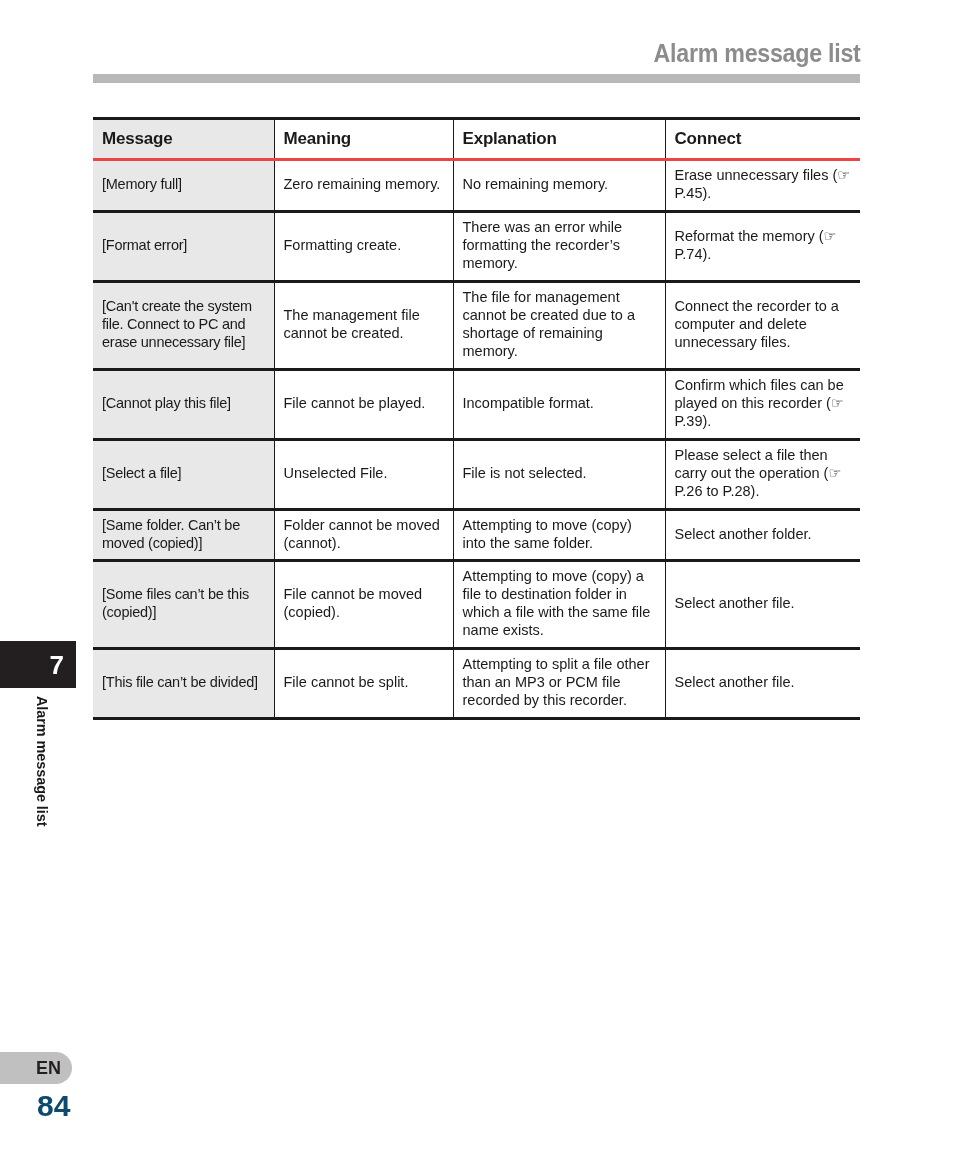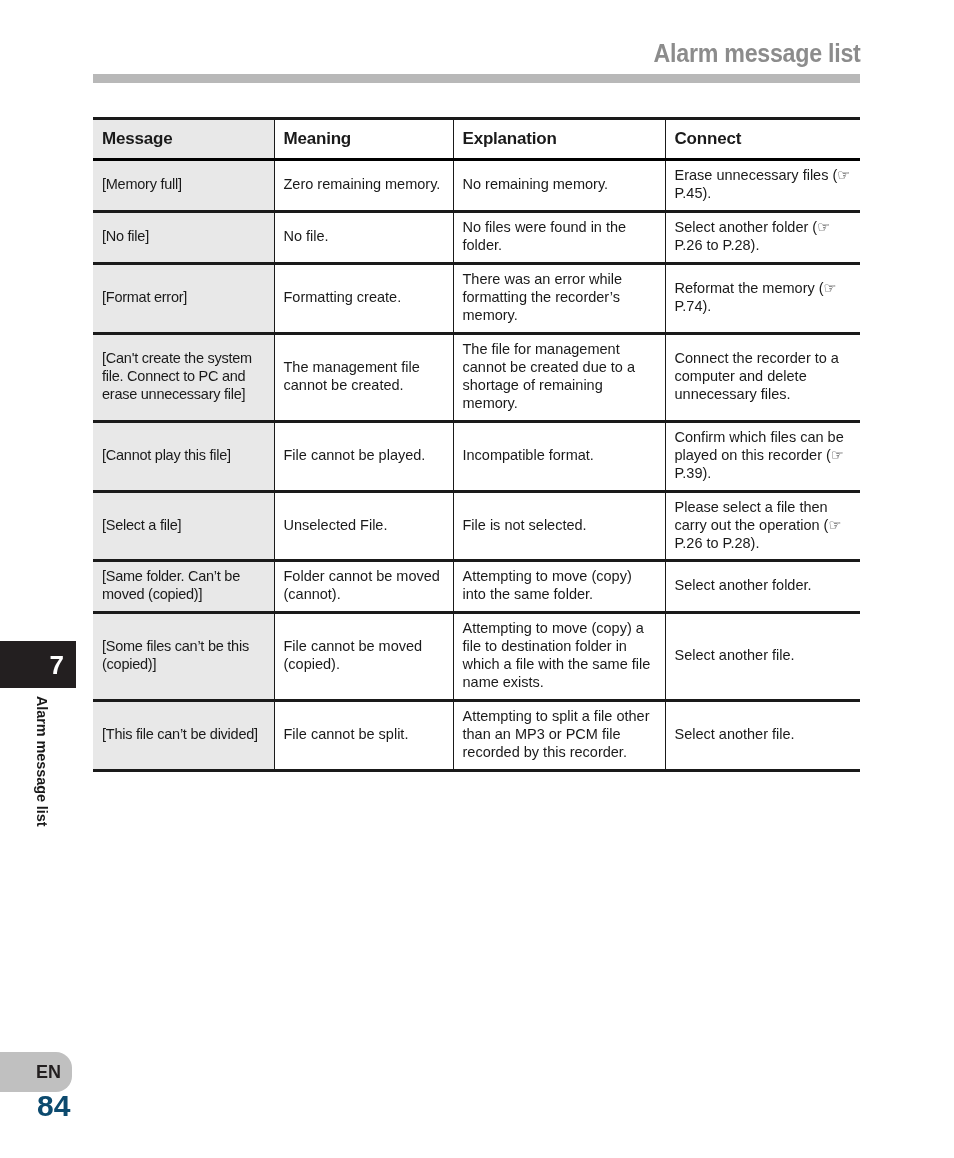--- a/index.html
+++ b/index.html
@@ -71,21 +71,21 @@
   #alarm-table th:first-child,
   #alarm-table td:first-child {
     border-left: none;
   }
 
   #alarm-table thead th {
     font-size: 17px;
     font-weight: bold;
     letter-spacing: -0.2px;
     border-top: 3px solid #1a1a1a;
-    border-bottom: 3px solid #000000;
+    border-bottom: 3px solid #ef4444;
     height: 30px;
     padding-top: 4px;
     padding-bottom: 4px;
   }
   #alarm-table tbody td {
     font-size: 14.5px;
     border-bottom: 3px solid #1a1a1a;
   }
   #alarm-table tbody tr:last-child td {
     border-bottom: 3px solid #1a1a1a;
@@ -141,21 +141,21 @@
     transform-origin: left top;
     transform: translateX(12px) rotate(90deg);
   }
 
   
   #lang-badge {
     position: absolute;
     left: 0;
     top: 1052px;
     width: 72px;
-    height: 40px;
+    height: 32px;
     background: #c0c0c0;
     border-top-right-radius: 16px;
     border-bottom-right-radius: 16px;
   }
   #lang-badge-text {
     position: absolute;
     right: 11px;
     top: 50%;
     transform: translateY(-50%);
     font-size: 18px;
@@ -197,26 +197,20 @@
     </tr>
   </thead>
   <tbody>
     <tr>
       <td class="col-message">[Memory full]</td>
       <td>Zero remaining memory.</td>
       <td>No remaining memory.</td>
       <td>Erase unnecessary files (☞ P.45).</td>
     </tr>
     <tr>
-      <td class="col-message">[No file]</td>
-      <td>No file.</td>
-      <td>No files were found in the folder.</td>
-      <td>Select another folder (☞ P.26 to P.28).</td>
-    </tr>
-    <tr>
       <td class="col-message">[Format error]</td>
       <td>Formatting create.</td>
       <td>There was an error while formatting the recorder’s memory.</td>
       <td>Reformat the memory (☞ P.74).</td>
     </tr>
     <tr>
       <td class="col-message">[Can't create the system file. Connect to PC and erase unnecessary file]</td>
       <td>The management file cannot be created.</td>
       <td>The file for management cannot be created due to a shortage of remaining memory.</td>
       <td>Connect the recorder to a computer and delete unnecessary files.</td>

